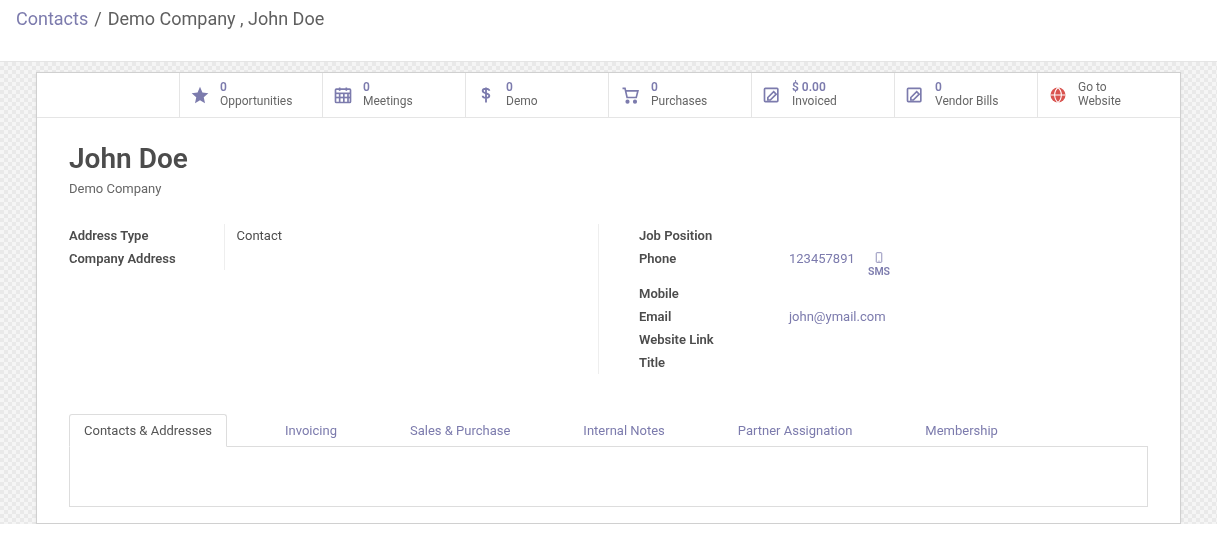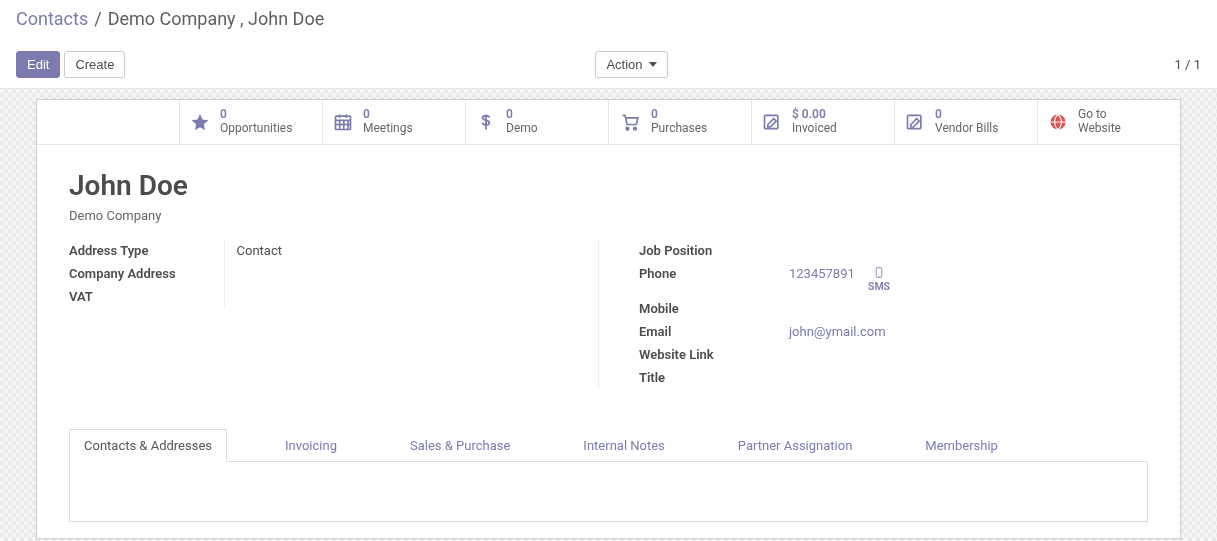--- a/index.html
+++ b/index.html
@@ -40,21 +40,21 @@
   .stat-btn:first-child { border-left:none; }
   .stat-icon { color:#7c7bad; font-size:0; }
   .stat-icon.red { color:#d9534f; }
   .stat-text { display:flex; flex-direction:column; line-height:1.15; }
   .stat-val { color:#7c7bad; font-size:12px; font-weight:600; }
   .stat-lbl { color:#666; font-size:12px; }
   .sheet-body { padding:24px 32px 16px 32px; }
   h1.title { font-size:28px; color:#4c4c4c; font-weight:600; margin-bottom:6px; }
   .company-name { color:#666; margin-bottom:16px; }
   .two-col { display:flex; gap:0; }
-  .col { flex:1; }
+  .col { flex:1;margin-top:12px; }
   .col.left { border-right:1px solid #eee; padding-right:20px; }
   .col.right { padding-left:40px; }
   table.fields { width:100%; border-collapse:collapse; }
   table.fields td { padding:4px 0; vertical-align:top; }
   td.fld-lbl { width:150px; color:#4c4c4c; font-weight:600; font-size:13px; }
   td.fld-val { color:#4c4c4c; }
   .col.left table.fields td.fld-lbl { width:155px; }
   .col.left .inner-sep { border-left:1px solid #eee; padding-left:12px;}
   .link { color:#7c7bad; cursor:pointer; }
   .sms { display:inline-flex; align-items:center; gap:2px; font-size:10.5px; color:#7c7bad; margin-left:10px; font-weight:600;flex-direction:column; }
@@ -68,31 +68,20 @@
 </style>
 </head>
 <body>
 
 <div class="cp">
   <div class="breadcrumb">
     <a href="#">Contacts</a>
     <span class="sep">/</span>
     <span class="cur">Demo Company , John Doe</span>
   </div>
-  <div class="cp-row">
-    <button class="btn btn-primary">Edit</button>
-    <button class="btn">Create</button>
-    <div style="width:470px;"></div>
-    <button class="btn action-btn">
-      <span>Action</span>
-      <span class="caret"></span>
-    </button>
-    <div class="spacer"></div>
-    <span class="pager">1 / 1</span>
-  </div>
 </div>
 
 <div class="content-area">
   <div class="form-sheet">
 
     <div class="button-box">
       <div class="stat-btn blank-first"></div>
 
       <div class="stat-btn">
         <span class="stat-icon">
@@ -199,24 +188,20 @@
 
         <div class="col left">
           <table class="fields">
             <tbody>
                 <tr>
               <td class="fld-lbl">Address Type</td>
               <td class="fld-val inner-sep">Contact</td>
             </tr>
             <tr>
               <td class="fld-lbl">Company Address</td>
-              <td class="fld-val inner-sep"></td>
-            </tr>
-            <tr>
-              <td class="fld-lbl">VAT</td>
               <td class="fld-val inner-sep"></td>
             </tr>
           </tbody>
             </table>
         </div>
 
         <div class="col right">
           <table class="fields">
             <tbody>
                 <tr>

